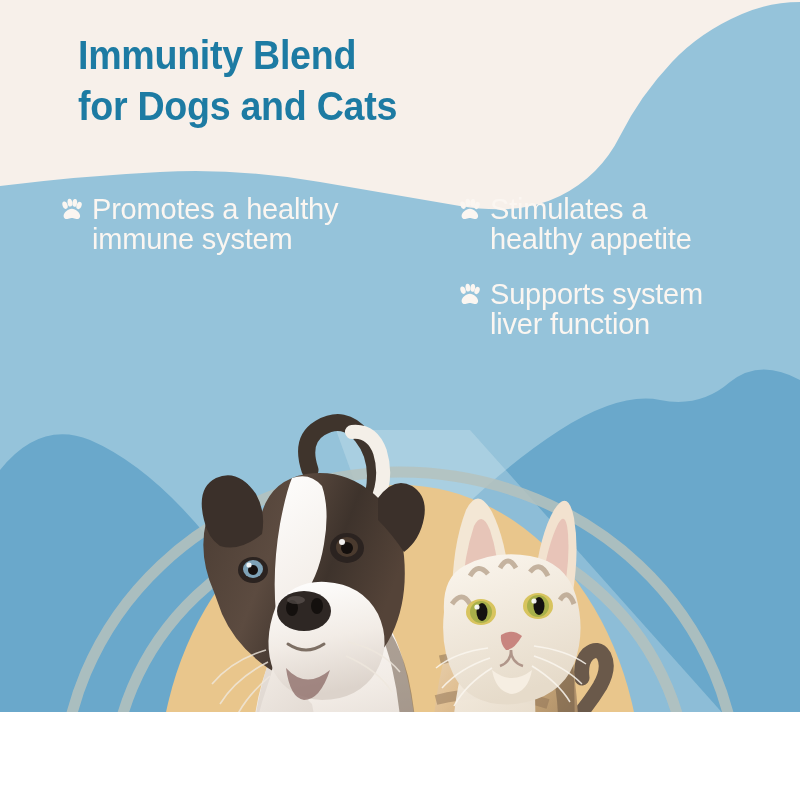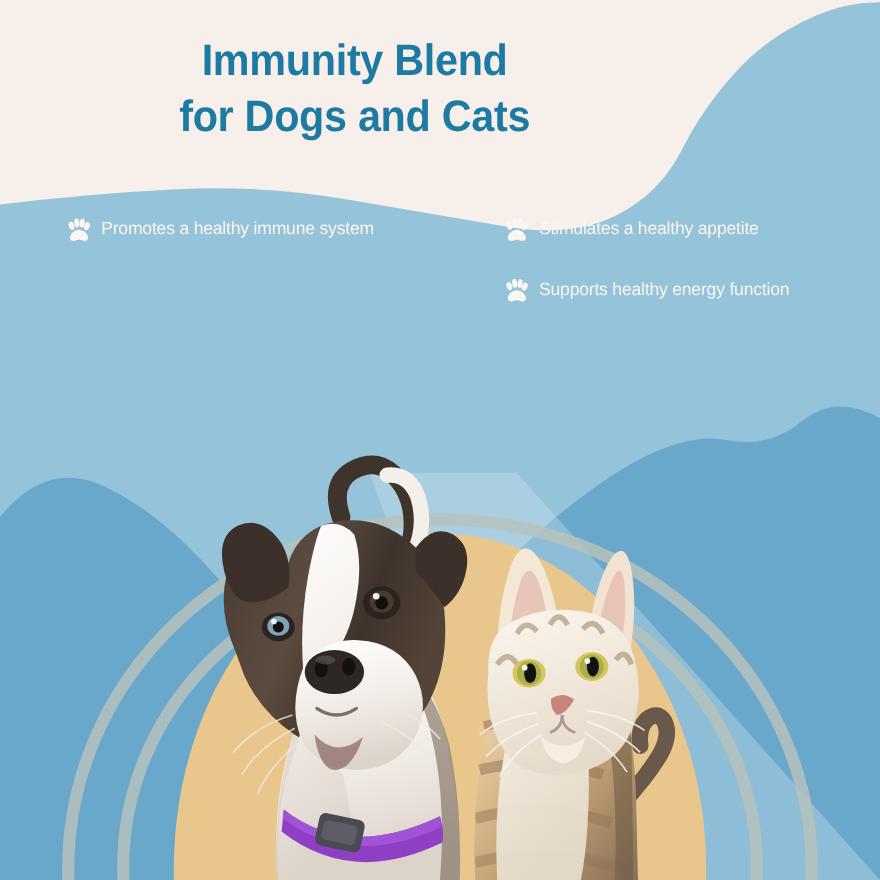--- a/index.html
+++ b/index.html
@@ -3,25 +3,24 @@
 <meta charset="utf-8">
 <style>
   html, body {
     margin: 0;
     padding: 0;
     background: #ffffff;
   }
   #poster {
     position: relative;
     width: 800px;
-    height: 800px;
+    height: 712px;
     overflow: hidden;
     font-family: "Liberation Sans", sans-serif;
     background: #95c3da;
-    text-align: center;
   }
   #bg-svg {
     position: absolute;
     inset: 0;
     width: 800px;
     height: 800px;
     display: block;
   }
   
   .title-block {
@@ -67,21 +66,21 @@
     gap: 9px;
   }
   .paw-icon {
     flex: 0 0 auto;
     width: 23px;
     height: 23px;
     margin-top: 4px;
   }
   .benefit-text {
     color: #fbf6f1;
-    font-size: 16px;
+    font-size: 29px;
     line-height: 30px;
     font-weight: 400;
     max-width: 270px;
     letter-spacing: -0.2px;
   }
   
   #pets {
     position: absolute;
     left: 0;
     top: 0;
@@ -350,19 +349,19 @@
       <div class="benefit-item">
         <svg class="paw-icon" viewBox="0 0 64 64">
           <g fill="#fbf6f1">
             <ellipse cx="14" cy="20" rx="7" ry="10.5" transform="rotate(-18 14 20)"></ellipse>
             <ellipse cx="27.5" cy="13" rx="6.5" ry="11" transform="rotate(-7 27.5 13)"></ellipse>
             <ellipse cx="41" cy="13.5" rx="6.5" ry="11" transform="rotate(7 41 13.5)"></ellipse>
             <ellipse cx="53" cy="21" rx="7" ry="10.5" transform="rotate(19 53 21)"></ellipse>
             <path d="M33 30 C44 30 56 41 56 50 C56 57 50 60 43 58 C38.5 56.6 36 55.8 33 55.8 C30 55.8 27.5 56.6 23 58 C16 60 10 57 10 50 C10 41 22 30 33 30 Z"></path>
           </g>
         </svg>
-        <div class="benefit-text">Supports healthy energy function</div>
+        <div class="benefit-text">Supports system liver function</div>
       </div>
 
     </div>
   </div>
 
 </div>
 
 </body></html>

